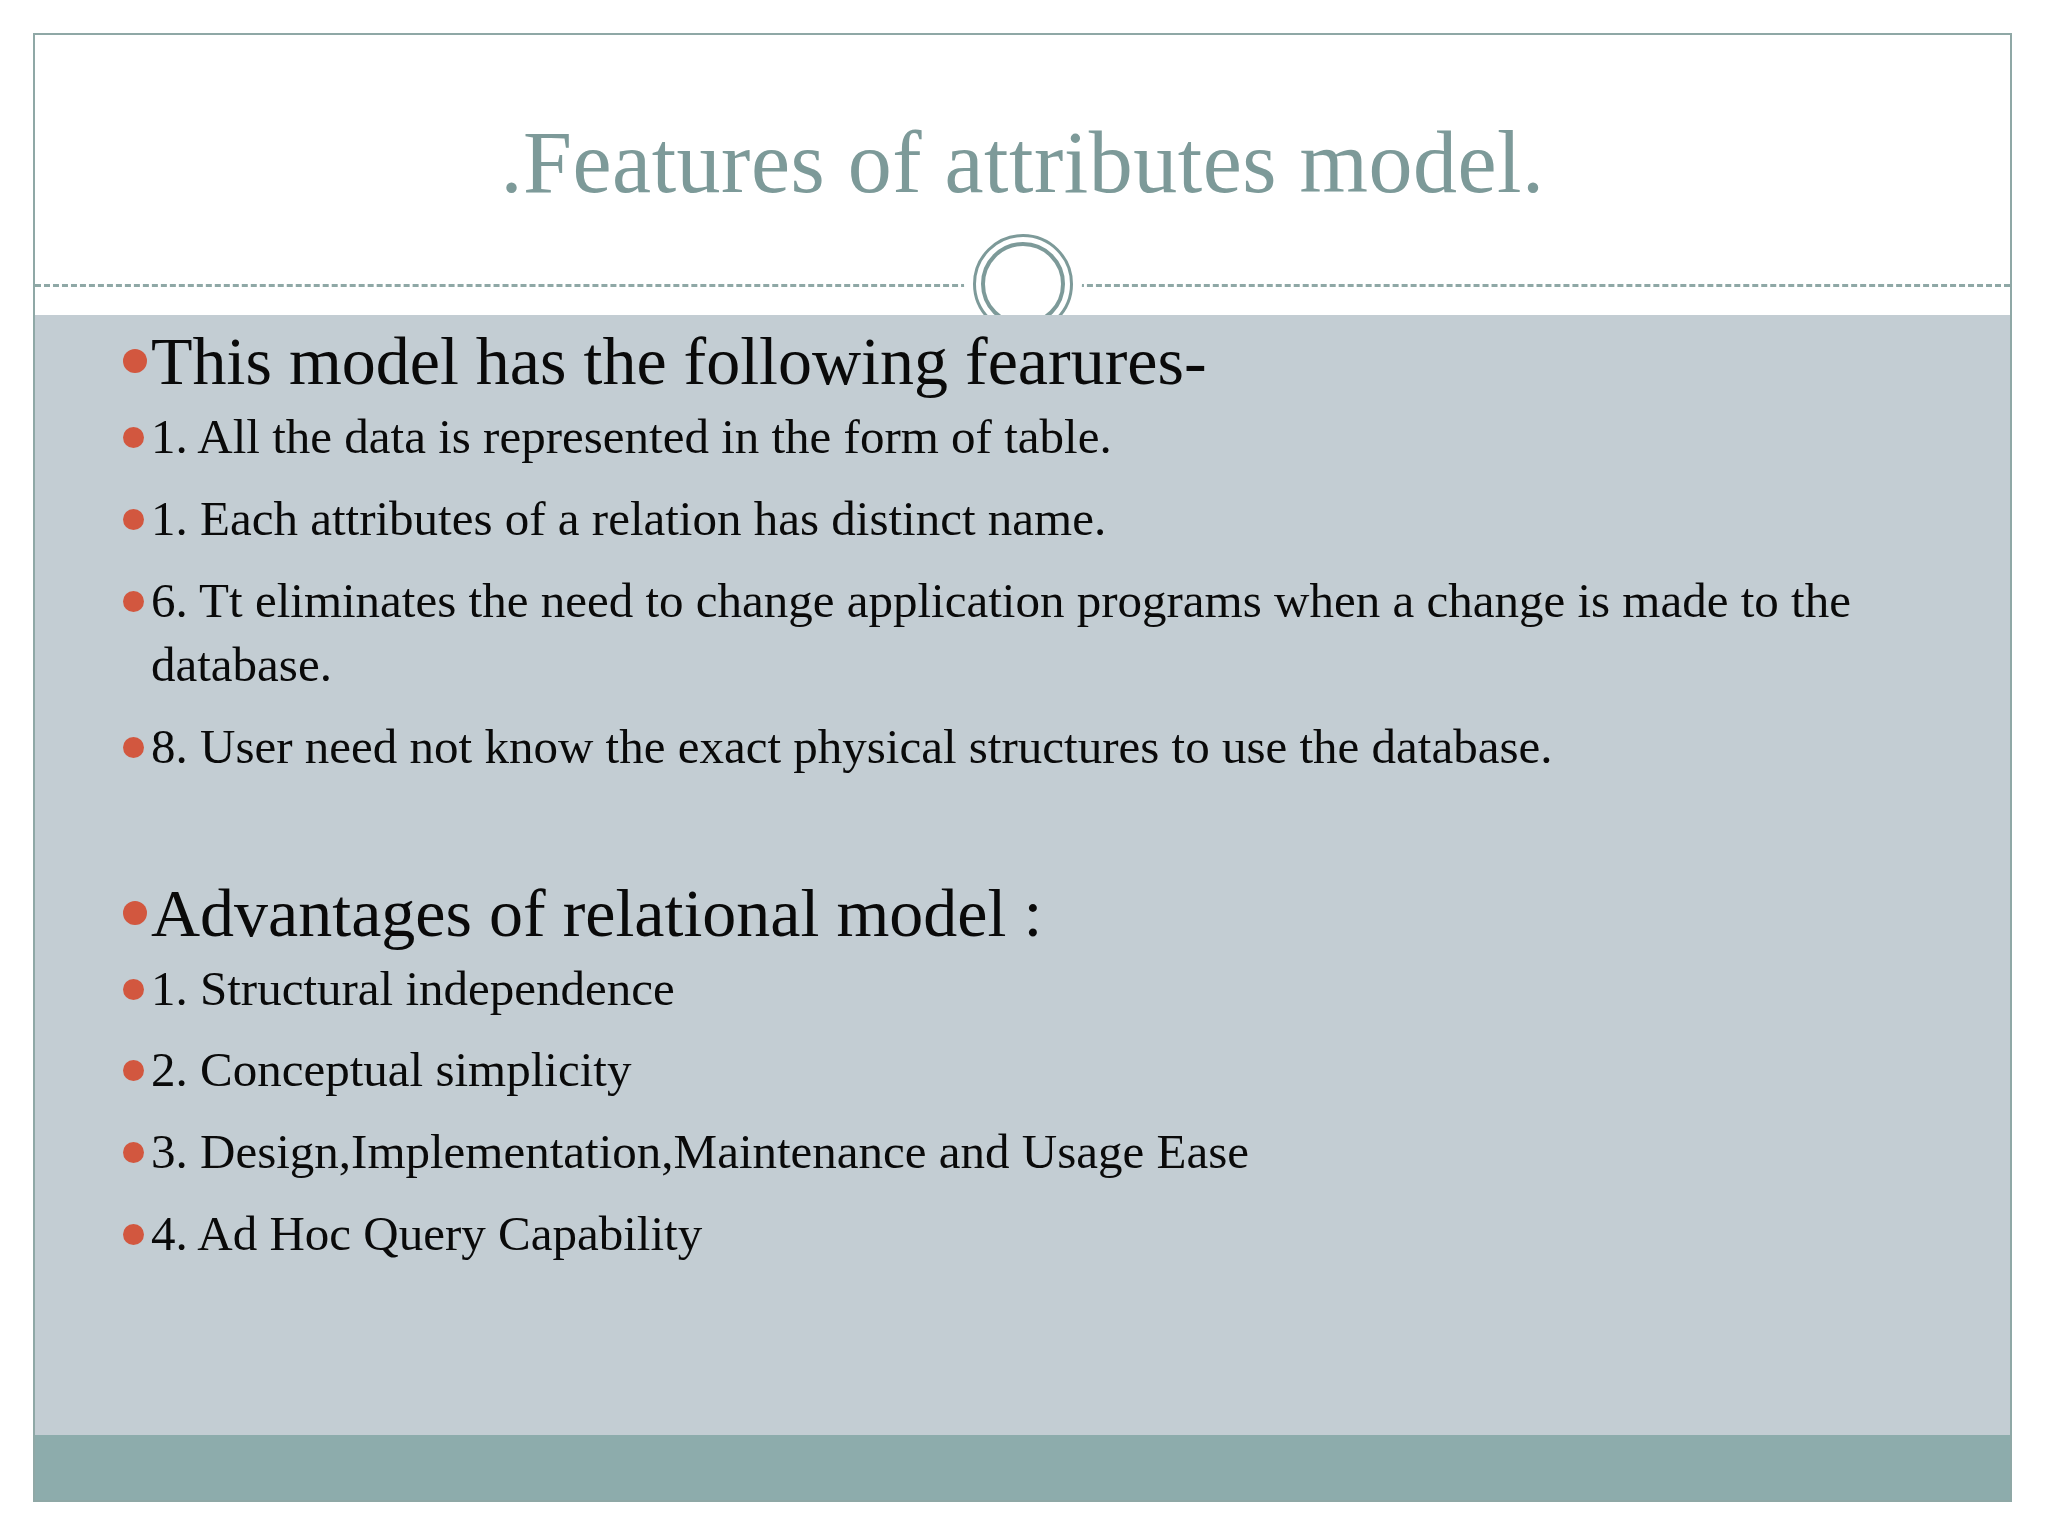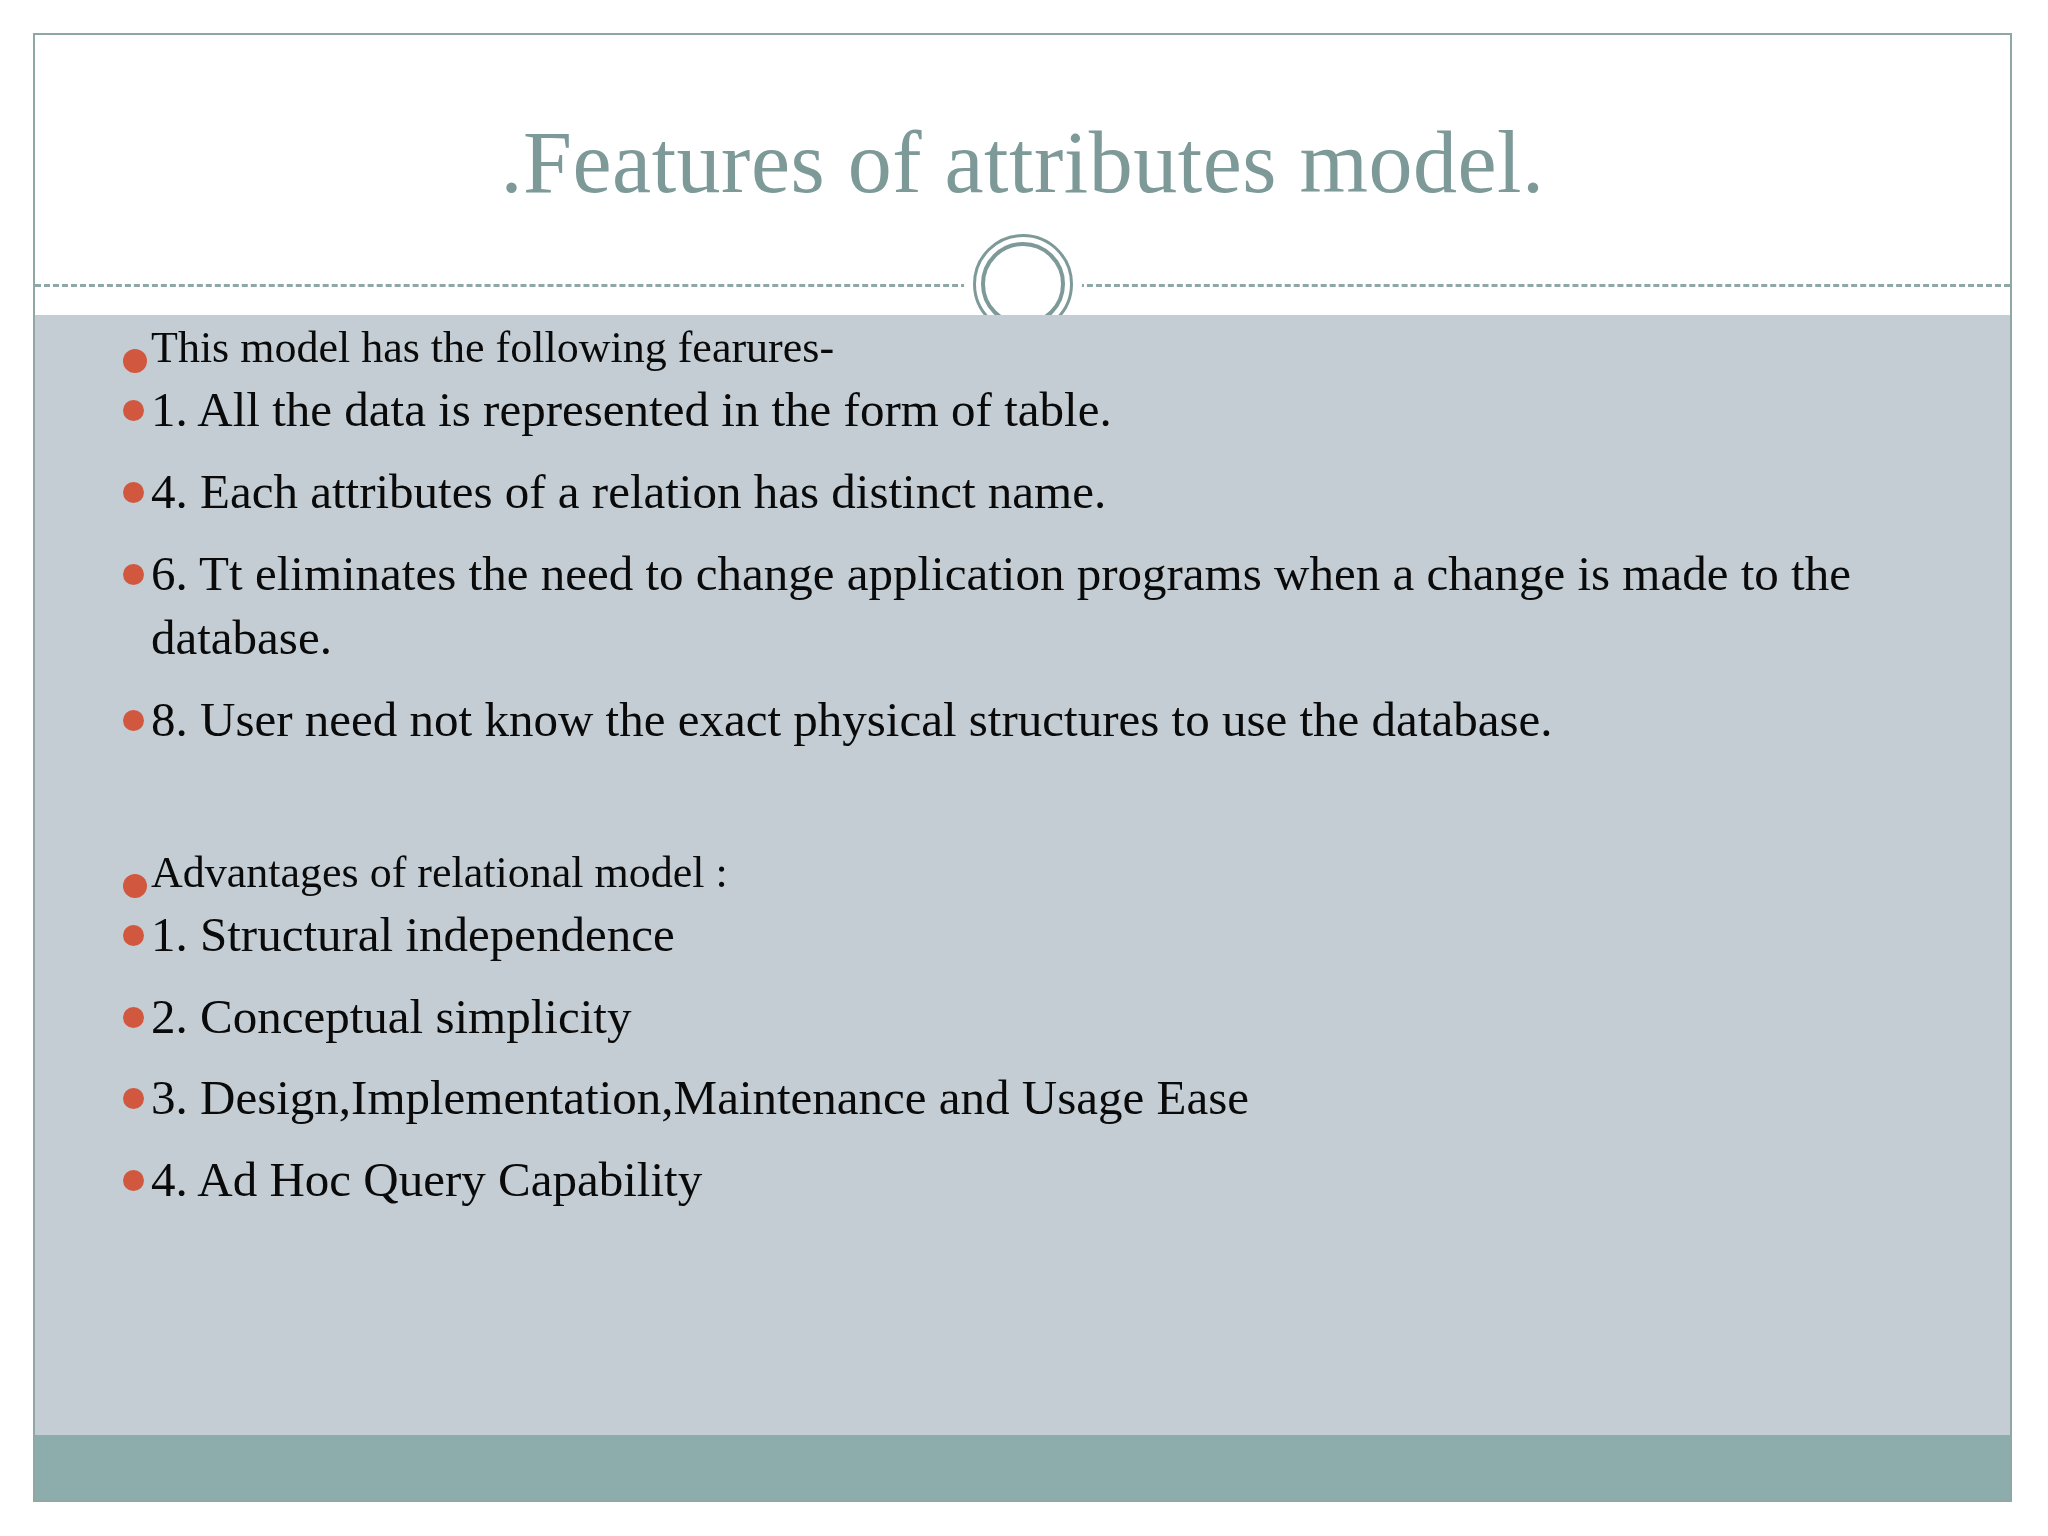--- a/index.html
+++ b/index.html
@@ -136,21 +136,21 @@
     border-radius: 50%;
     background: #d2573f;
   }
 
   .bullet-item .txt {
     display: block;
   }
 
   
   .lvl1 {
-    font-size: 44px;
+    font-size: 68px;
     line-height: 1.12;
     margin-bottom: 6px;
   }
   .lvl1 .dot {
     top: 26px;
     width: 24px;
     height: 24px;
   }
 
   
@@ -203,21 +203,21 @@
           <span class="txt">This model has the following fearures-</span>
         </li>
 
         <li class="bullet-item lvl2">
           <span class="dot"></span>
           <span class="txt">1. All the data is represented in the form of table.</span>
         </li>
 
         <li class="bullet-item lvl2">
           <span class="dot"></span>
-          <span class="txt">4. Each attributes of a relation has distinct name.</span>
+          <span class="txt">1. Each attributes of a relation has distinct name.</span>
         </li>
 
         <li class="bullet-item lvl2">
           <span class="dot"></span>
           <span class="txt">6. Tt eliminates the need to change application programs  when a change is made to the database.</span>
         </li>
 
         <li class="bullet-item lvl2">
           <span class="dot"></span>
           <span class="txt">8. User need not know the exact physical structures to use the database.</span>

